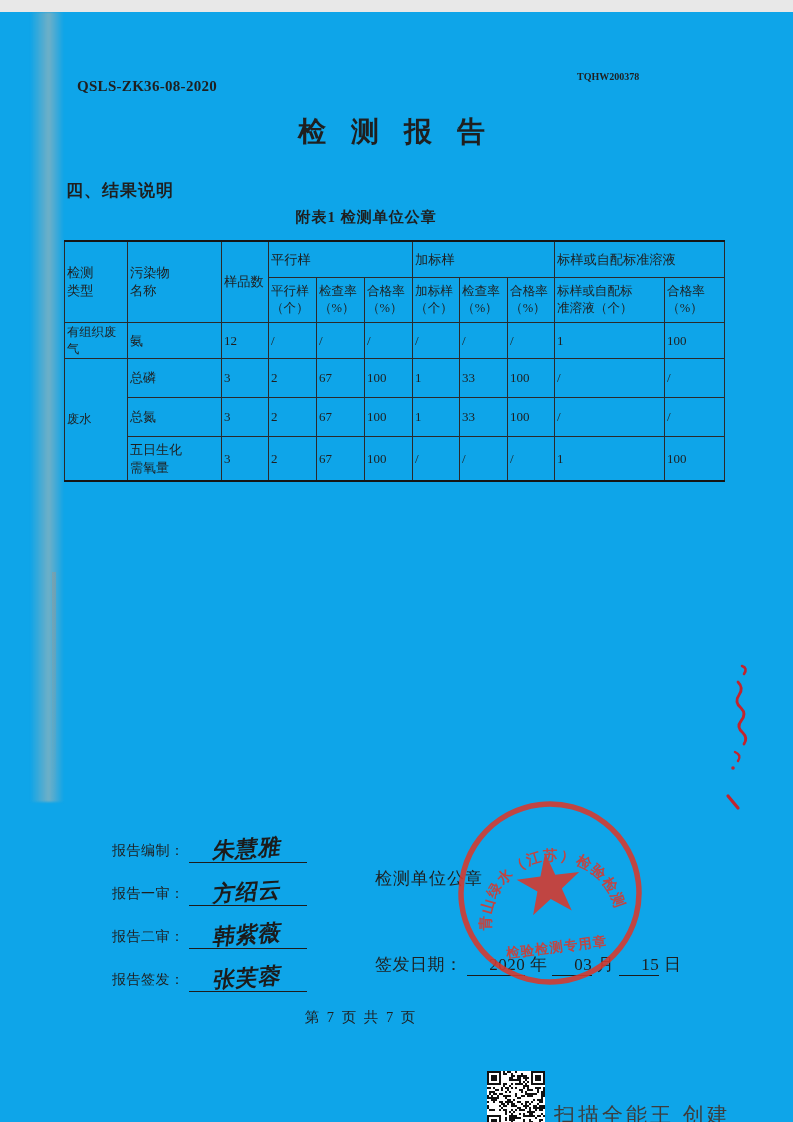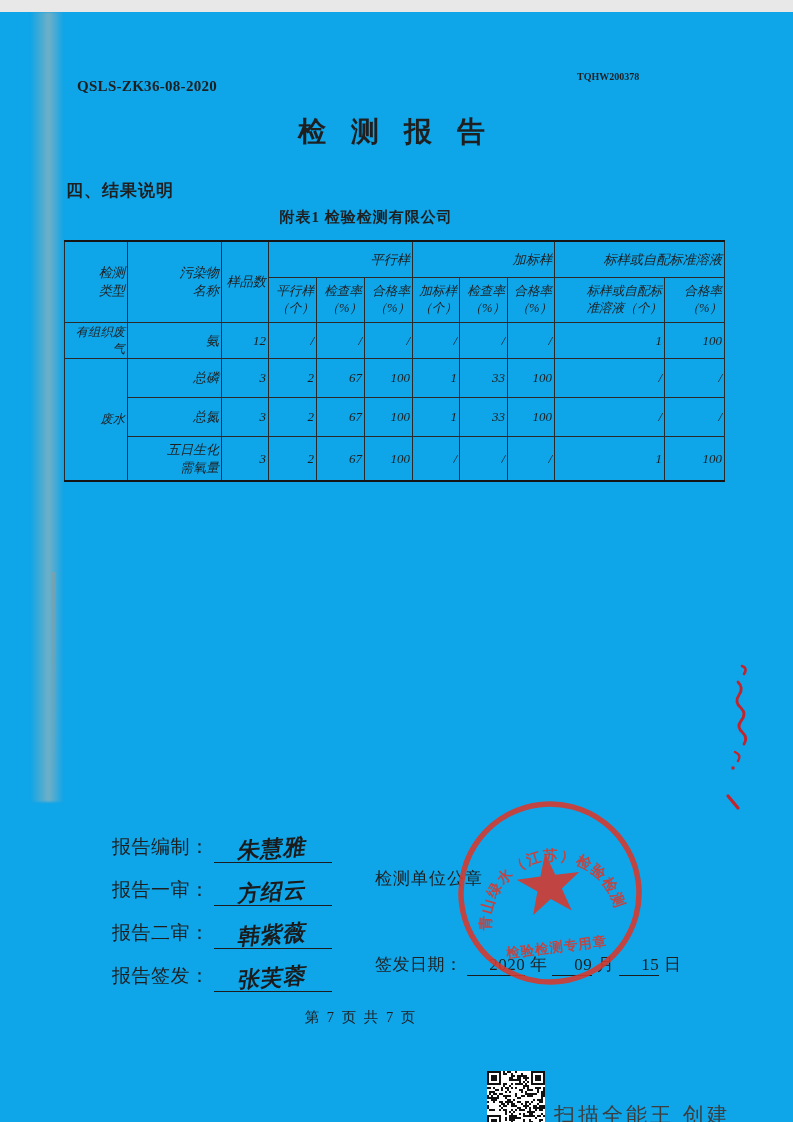--- a/index.html
+++ b/index.html
@@ -19,37 +19,37 @@
   .report-no{position:absolute;left:577px;top:59px;font-size:10px;font-weight:700;}
   .title{position:absolute;left:36px;top:101px;width:720px;text-align:center;
     font-size:28px;font-weight:700;letter-spacing:9px;}
   .section-heading{position:absolute;left:66px;top:167px;font-size:17px;font-weight:700;letter-spacing:1px;text-align:right;}
   .table-caption{position:absolute;left:36px;top:196px;width:660px;text-align:center;
     font-size:15px;font-weight:700;letter-spacing:1px;}
 
   .table-wrap{position:absolute;left:64px;top:228px;}
   table{border-collapse:collapse;table-layout:fixed;width:660px;
     border:1.6px solid #1c1c1c;border-top:2.6px solid #151515;border-bottom:2.4px solid #151515;}
-  th,td{border:1px solid #2a2a2a;text-align:right;vertical-align:middle;
-    white-space:pre-line;padding:1px 2px;font-weight:400;line-height:1.35;font-style:italic;}
+  th,td{border:1px solid #2a2a2a;text-align:left;vertical-align:middle;
+    white-space:pre-line;padding:1px 2px;font-weight:400;line-height:1.35;}
   th{font-size:12.6px;}
   td{font-size:13px;}
   tr.group-row th{height:33px;font-size:13.2px;}
   tr.sub-row th{height:42px;}
   tr.r1 td{height:30px;}
   tr.r2 td,tr.r3 td{height:36px;}
   tr.r4 td{height:41px;}
   td.cat{font-size:12.3px;}
 
   .end-marker{position:absolute;left:36px;top:470px;width:650px;text-align:center;
     font-size:13.5px;font-weight:700;letter-spacing:.5px;}
 
   .signoff{position:absolute;left:112px;top:808px;}
   .sig-row{height:43px;display:flex;align-items:flex-end;}
-  .sig-label{font-size:19px;font-weight:500;letter-spacing:.5px;padding-bottom:3px;}
+  .sig-label{font-size:14px;font-weight:500;letter-spacing:.5px;padding-bottom:3px;}
   .sig-line{display:inline-block;min-width:118px;border-bottom:1.6px solid #1c1c1c;
     text-align:center;margin-left:4px;}
   .sig-script{display:inline-block;font-size:22px;font-weight:700;color:#1b1b1b;
     transform:rotate(-4deg) skewX(-12deg);letter-spacing:1px;line-height:1.1;
     padding:0 4px 1px 4px;}
 
   .seal-caption{position:absolute;left:375px;top:855px;font-size:17px;letter-spacing:1px;}
   .date-row{position:absolute;left:375px;top:941px;font-size:17px;letter-spacing:.5px;}
   .date-part{display:inline-block;border-bottom:1.6px solid #1c1c1c;text-align:right;
     font-weight:500;}
@@ -75,21 +75,21 @@
 
 <div id="page">
 
   <div id="left-band"></div>
   <div id="left-band2"></div>
 
   <div class="doc-code">QSLS-ZK36-08-2020</div>
   <div class="report-no">TQHW200378</div>
   <div class="title">检 测 报 告</div>
   <div class="section-heading">四、结果说明</div>
-  <div class="table-caption">附表1 检验检测有限公司</div>
+  <div class="table-caption">附表1 检测单位公章</div>
 
   <div class="table-wrap">
     <table>
       <colgroup>
         <col style="width:63px">
           <col style="width:94px">
           <col style="width:47px">
         <col style="width:48px">
           <col style="width:48px">
           <col style="width:48px">
@@ -204,21 +204,21 @@
       <span class="sig-line"><span class="sig-script">张芙蓉</span></span>
     </div>
   </div>
 
   <div class="seal-caption">检测单位公章</div>
 
   <div class="date-row">
     <span>签发日期：</span>
     <span class="date-part date-year">2020</span>
     <span>年</span>
-    <span class="date-part date-md">09</span>
+    <span class="date-part date-md">03</span>
     <span>月</span>
     <span class="date-part date-md">15</span>
     <span>日</span>
   </div>
 
   <div class="stamp">
     <svg width="196" height="196" viewBox="0 0 196 196">
       <defs>
         <path id="sealArc" d="M 34.5 129 A 63.5 63.5 0 1 1 161.5 129" fill="none"></path>
       </defs>

